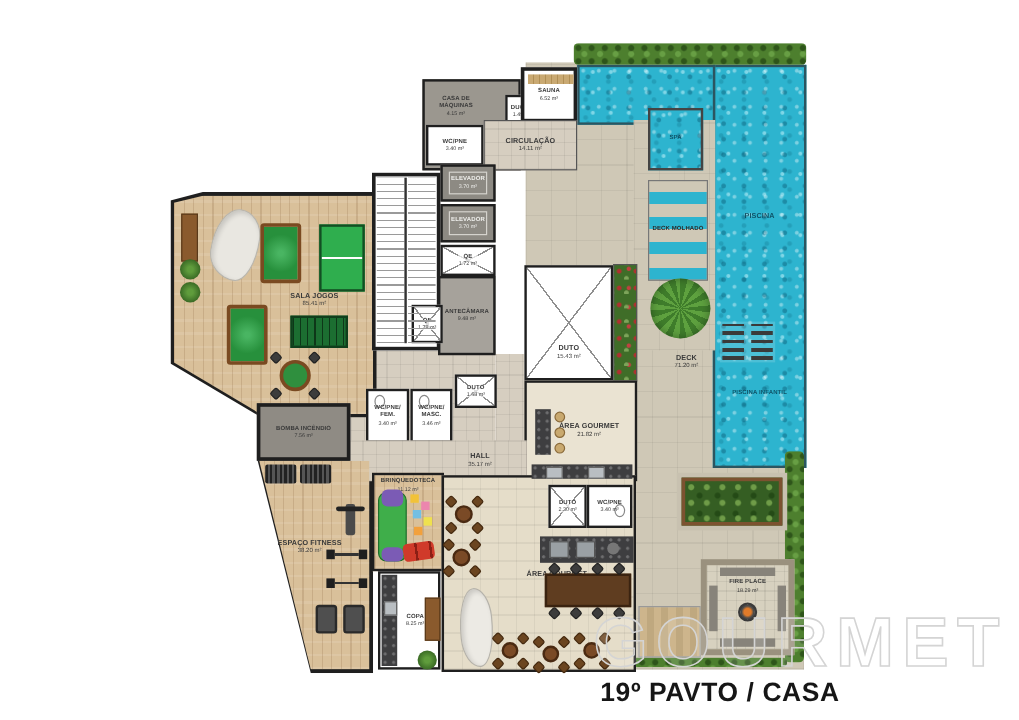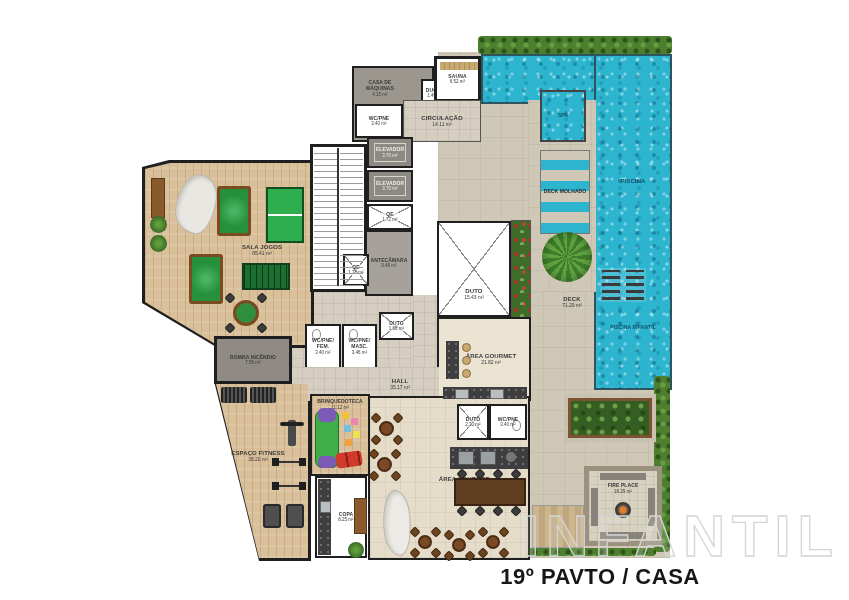--- a/index.html
+++ b/index.html
@@ -386,16 +386,16 @@
   <div class="chair" style="left:445px;top:531px;"></div>
   <div class="chair" style="left:466px;top:531px;"></div>
   <div class="chair" style="left:445px;top:552px;"></div>
   <div class="chair" style="left:466px;top:552px;"></div>
   <div class="abs" style="left:486px;top:535px;width:14px;height:14px;z-index:20;border-radius:50%;background:#7a4a26;border:2px solid #4a2a12;box-sizing:border-box;"></div>
   <div class="chair" style="left:479px;top:528px;"></div>
   <div class="chair" style="left:500px;top:528px;"></div>
   <div class="chair" style="left:479px;top:549px;"></div>
   <div class="chair" style="left:500px;top:549px;"></div>
 
-  <div class="abs" id="watermark" style="left:390px;top:502px;width:450px;">INFANTIL</div>
+  <div class="abs" id="watermark" style="left:390px;top:502px;width:450px;">GOURMET</div>
   <div class="abs" id="title" style="left:450px;top:564px;width:300px;">19º PAVTO / CASA</div>
 
 </div>
 
 </body></html>

